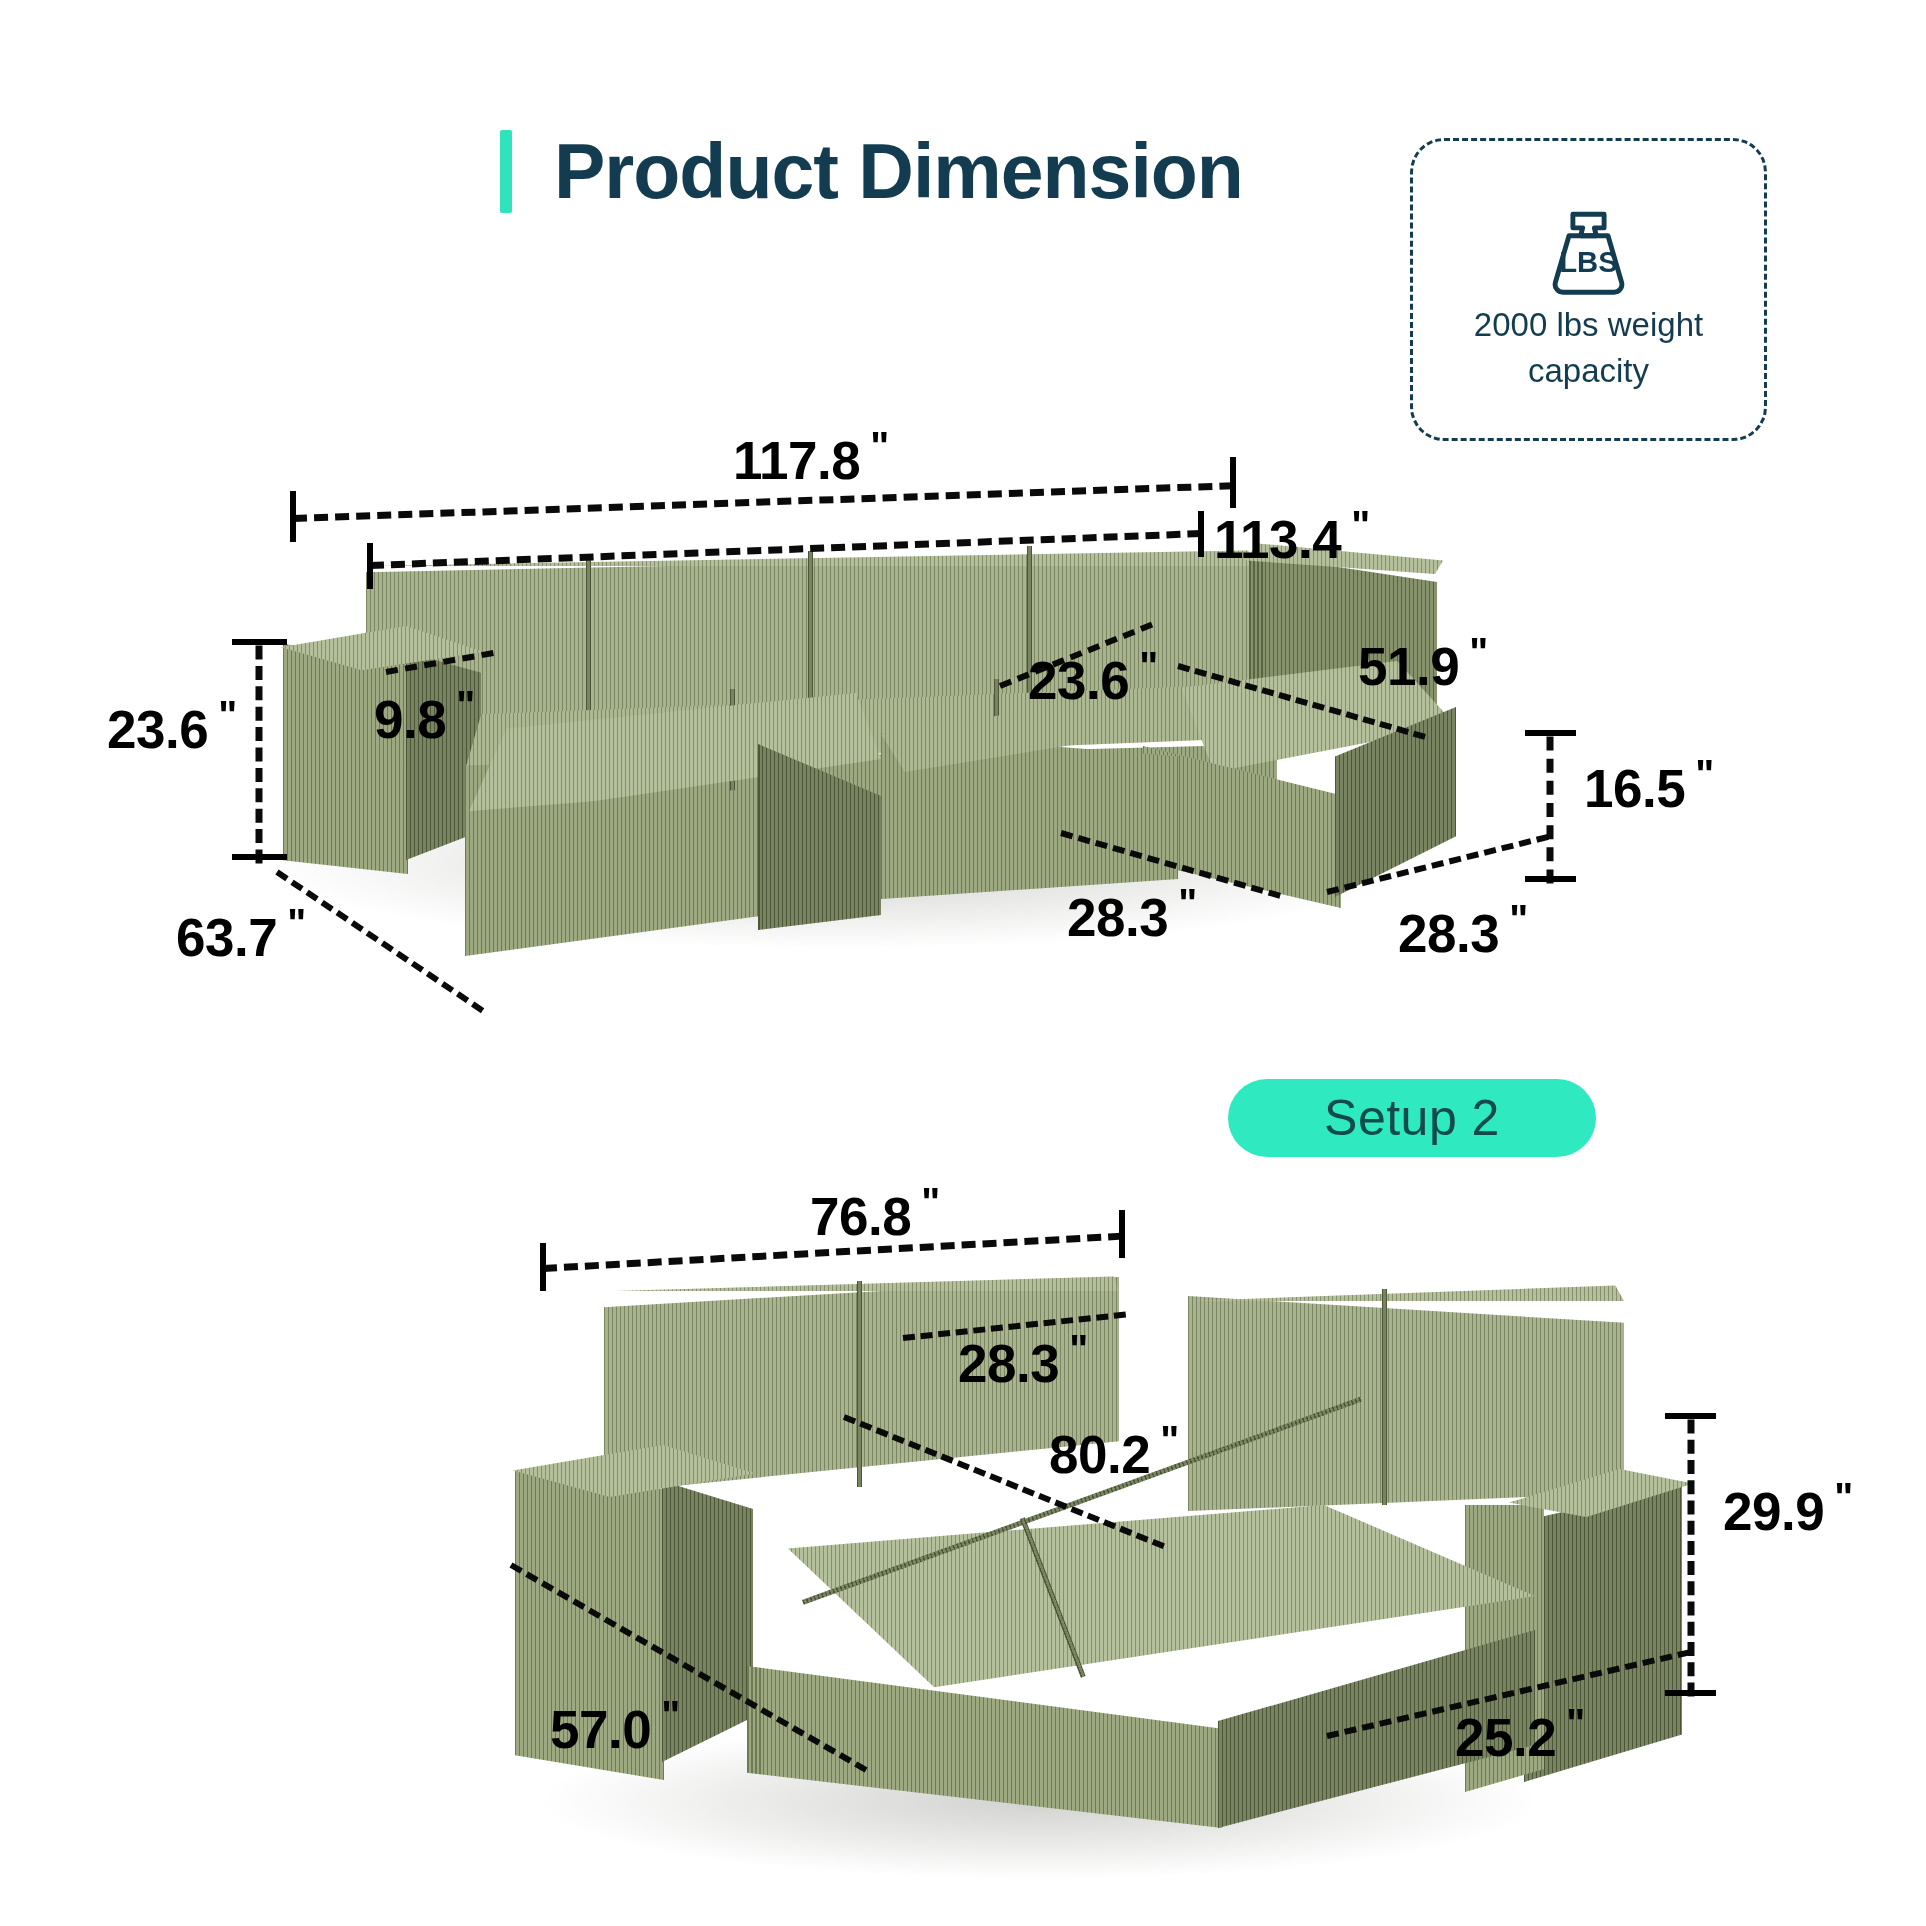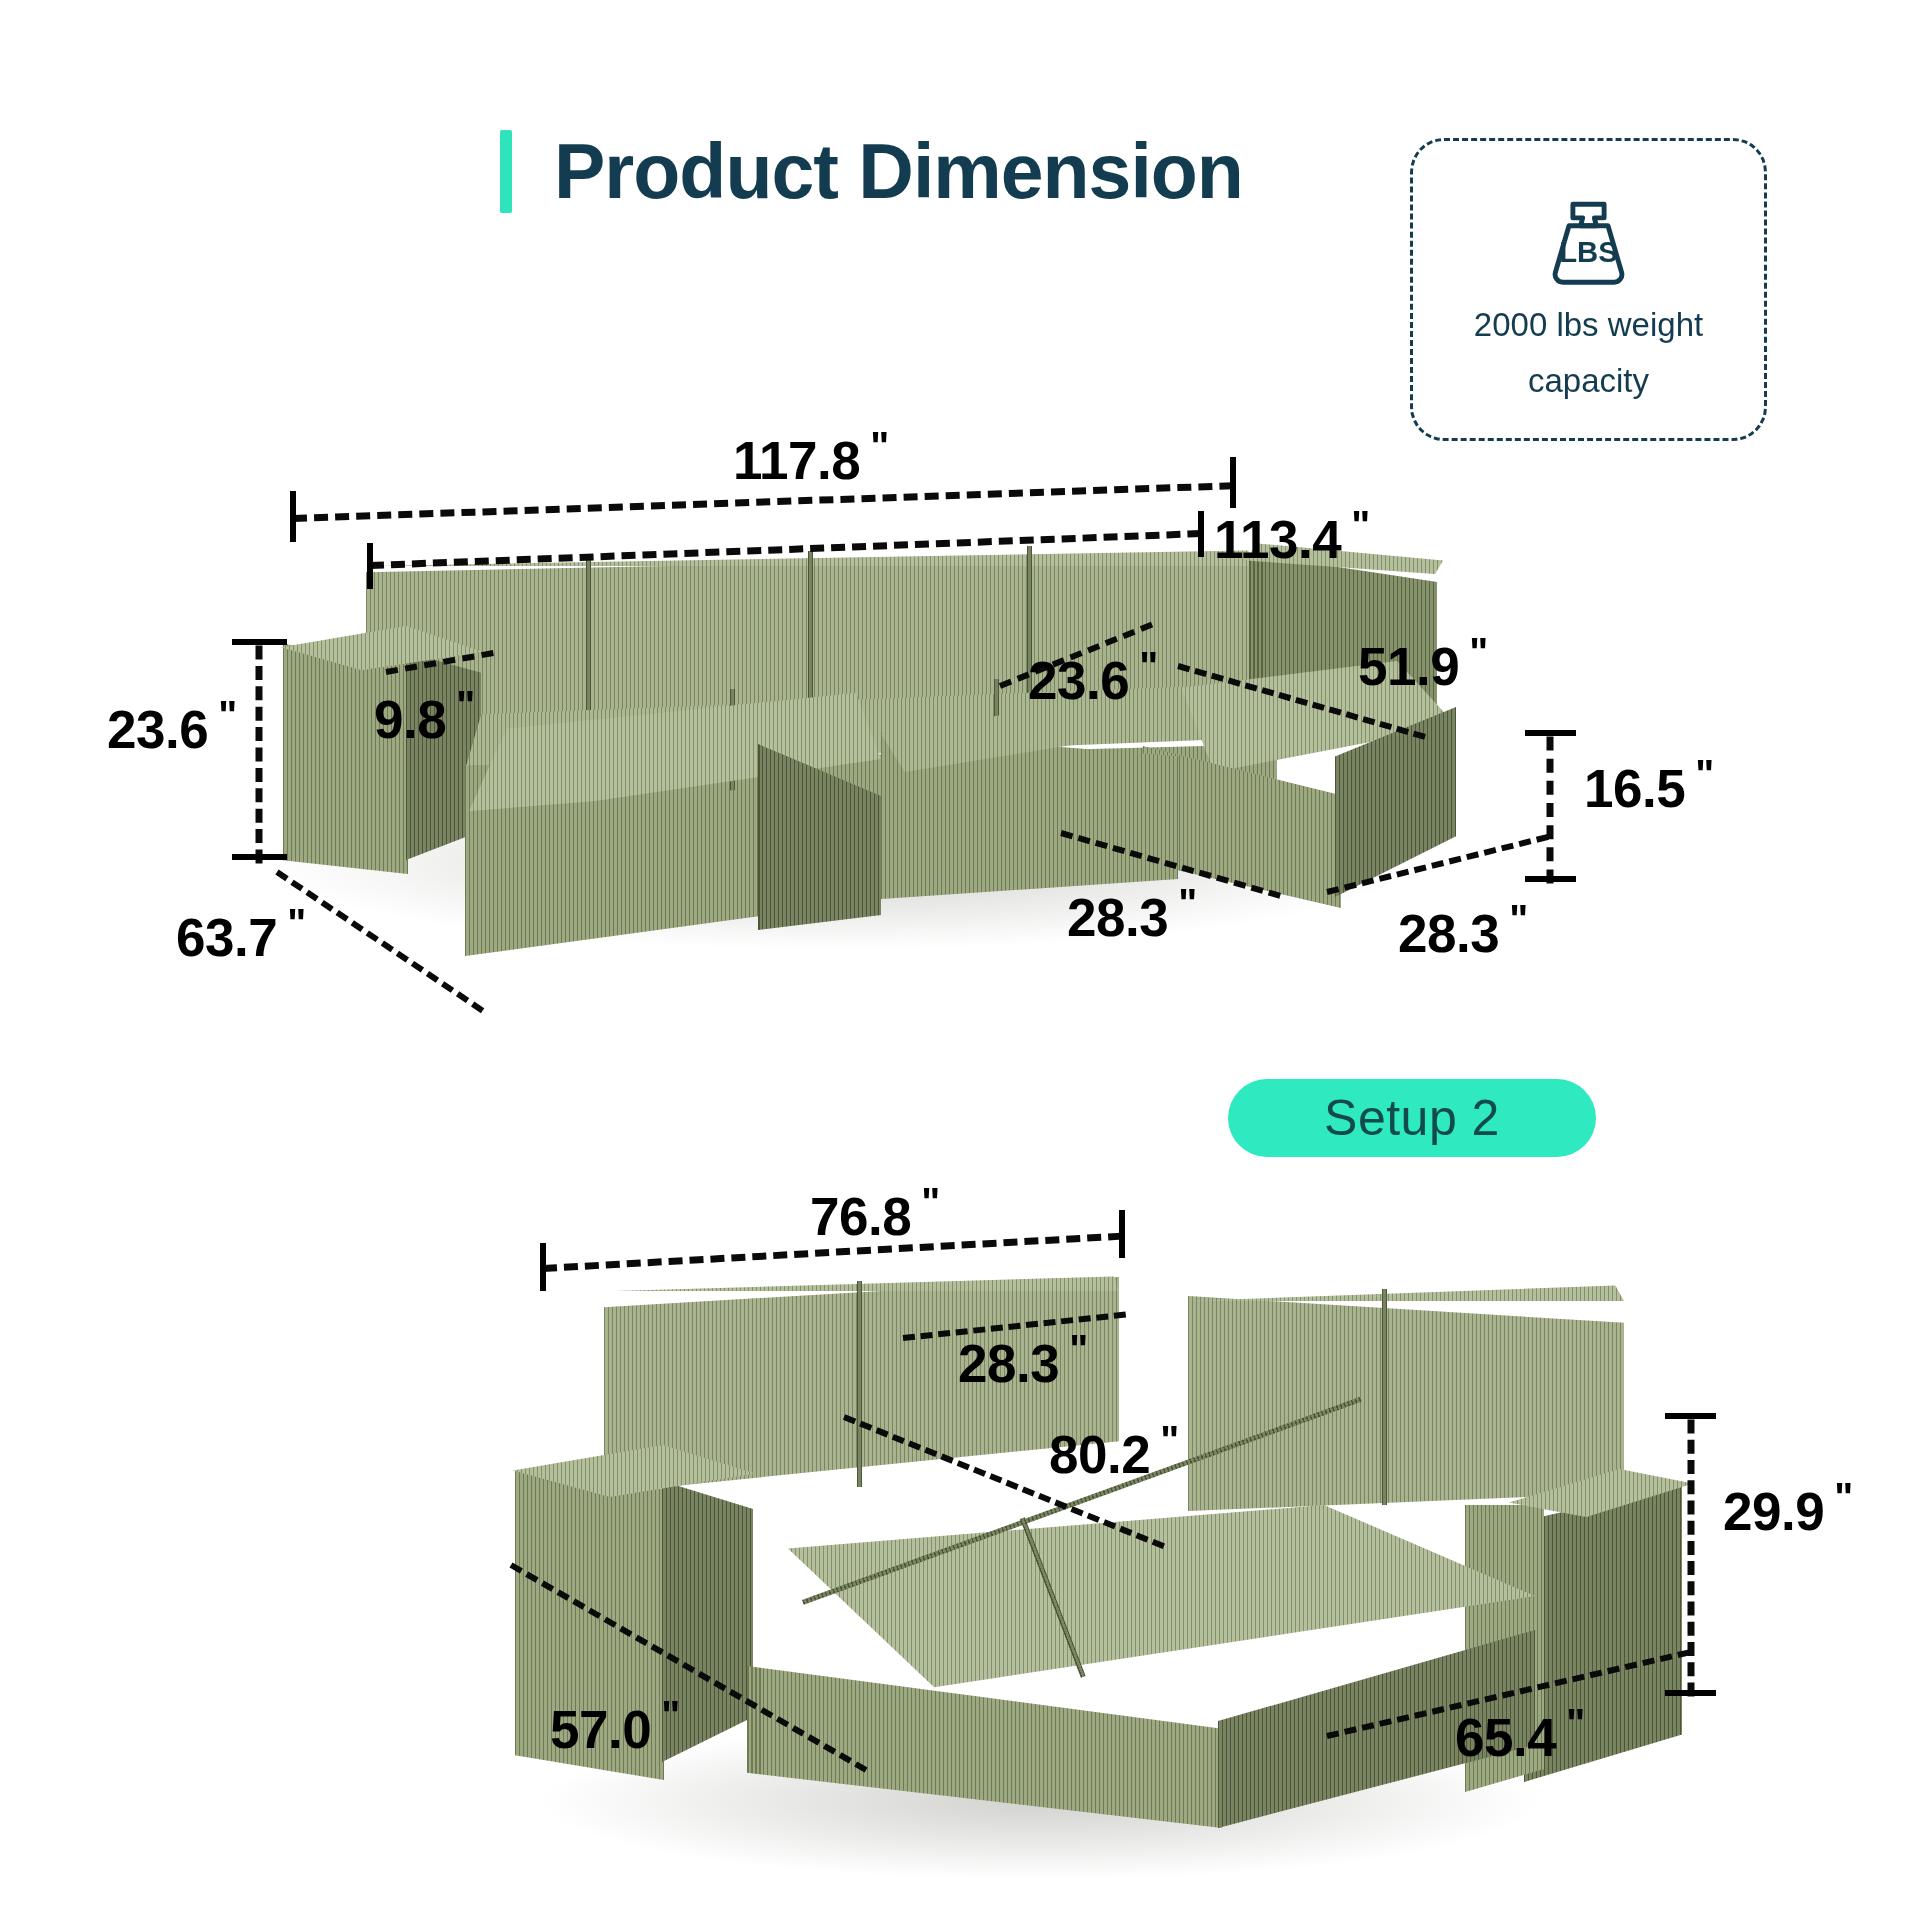--- a/index.html
+++ b/index.html
@@ -9,21 +9,21 @@
   .stage{position:absolute;inset:0;}
 
   
   .title-wrap{position:absolute;left:500px;top:127px;display:flex;align-items:center;gap:42px;}
   .title-bar{width:12px;height:83px;background:#2fe4bd;border-radius:2px;}
   .title-text{font-size:77px;font-weight:700;color:#143c50;letter-spacing:-1px;white-space:nowrap;}
 
   
   .badge{position:absolute;left:1410px;top:138px;width:351px;height:297px;
          border:3px dashed #143c50;border-radius:34px;
-         display:flex;flex-direction:column;align-items:center;justify-content:center;gap:16px;}
+         display:flex;flex-direction:column;align-items:center;justify-content:center;gap:6px;}
   .badge-icon{width:117px;height:111px;}
   .badge-text{font-size:33px;line-height:1.2;color:#143c50;text-align:center;font-weight:400;}
 
   
   .pill{position:absolute;background:#2fe9c0;border-radius:989px;
         display:flex;align-items:center;justify-content:center;
         font-size:50px;font-weight:500;color:#134a4a;letter-spacing:0.5px;}
   #pill1{left:236px;top:340px;width:339px;height:97px;}
   #pill2{left:1228px;top:1079px;width:368px;height:78px;}
 
@@ -275,21 +275,21 @@
       <span>80.2</span><span class="q">"</span>
     </div>
 
     <div class="dim" style="left:511px;top:1562px;width:410px;transform:rotate(30deg);border-top-width:6px;"></div>
     <div class="dlabel" style="left:550px;top:1693px;">
       <span>57.0</span><span class="q">"</span>
     </div>
 
     <div class="dim" style="left:1327px;top:1733px;width:372px;transform:rotate(-13deg);border-top-width:6px;"></div>
     <div class="dlabel" style="left:1455px;top:1701px;">
-      <span>65.4</span><span class="q">"</span>
+      <span>25.2</span><span class="q">"</span>
     </div>
 
     <div class="dim" style="left:1691px;top:1416px;width:277px;transform:rotate(90deg);"></div>
     <div class="capH" style="left:1665px;top:1413px;width:51px;"></div>
     <div class="capH" style="left:1665px;top:1690px;width:51px;"></div>
     <div class="dlabel" style="left:1723px;top:1475px;">
       <span>29.9</span><span class="q">"</span>
     </div>
   </div>
 

